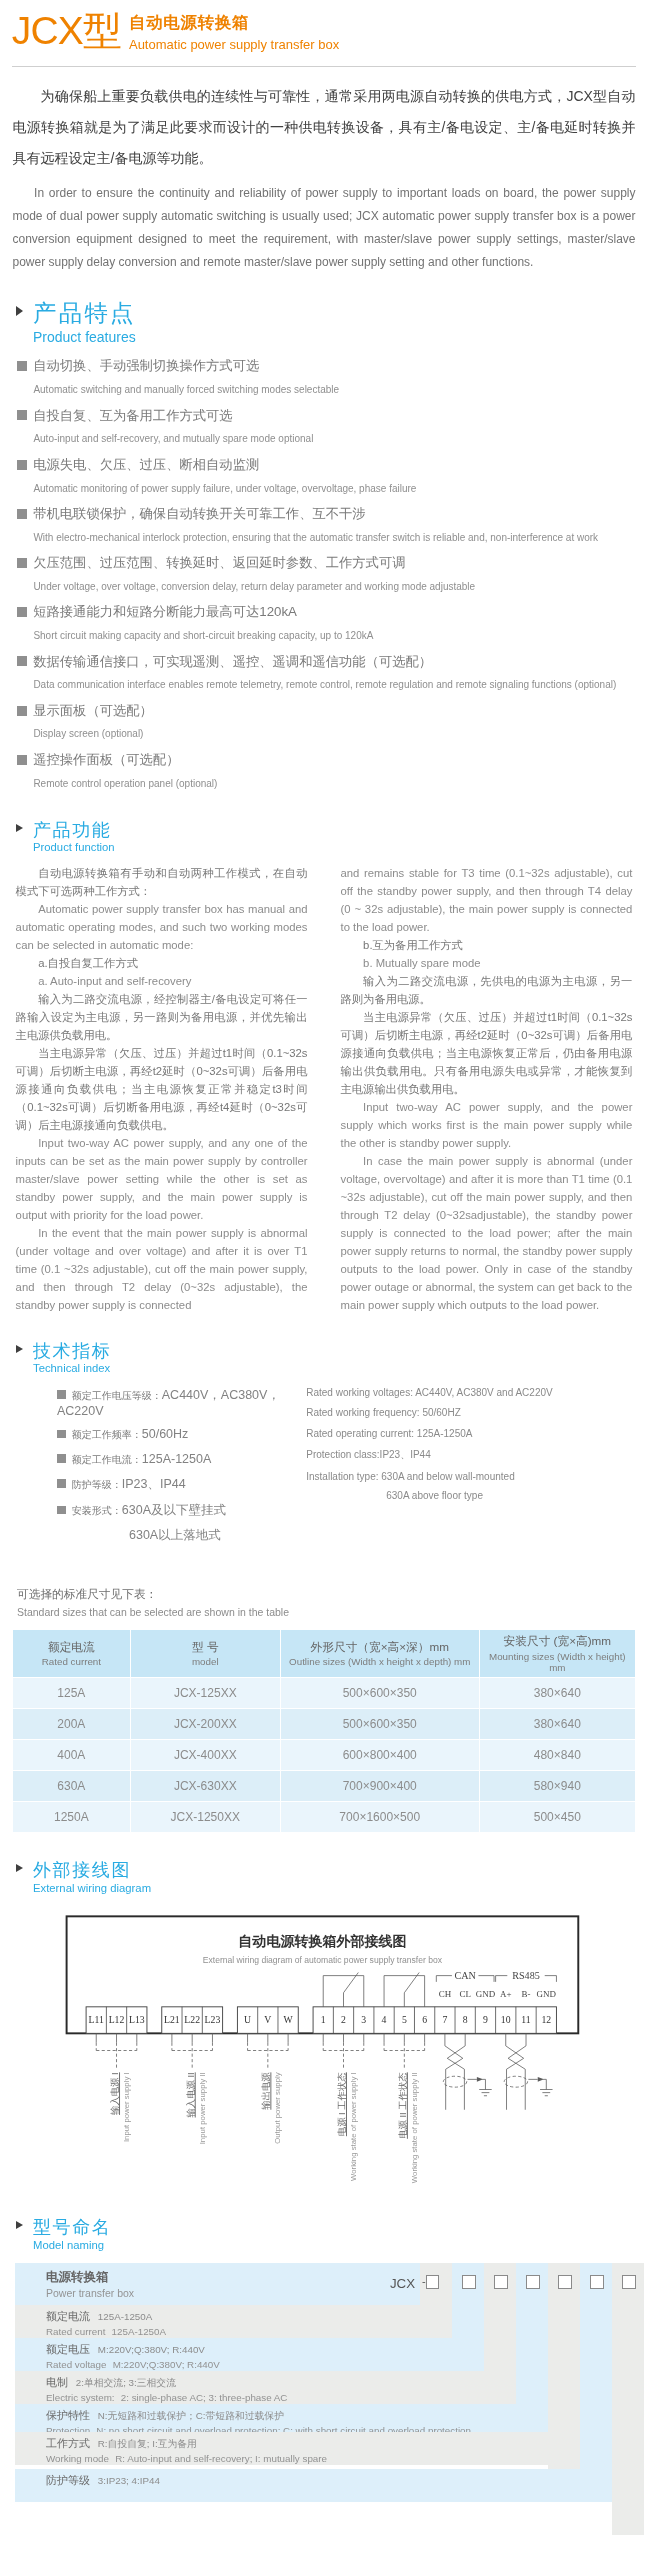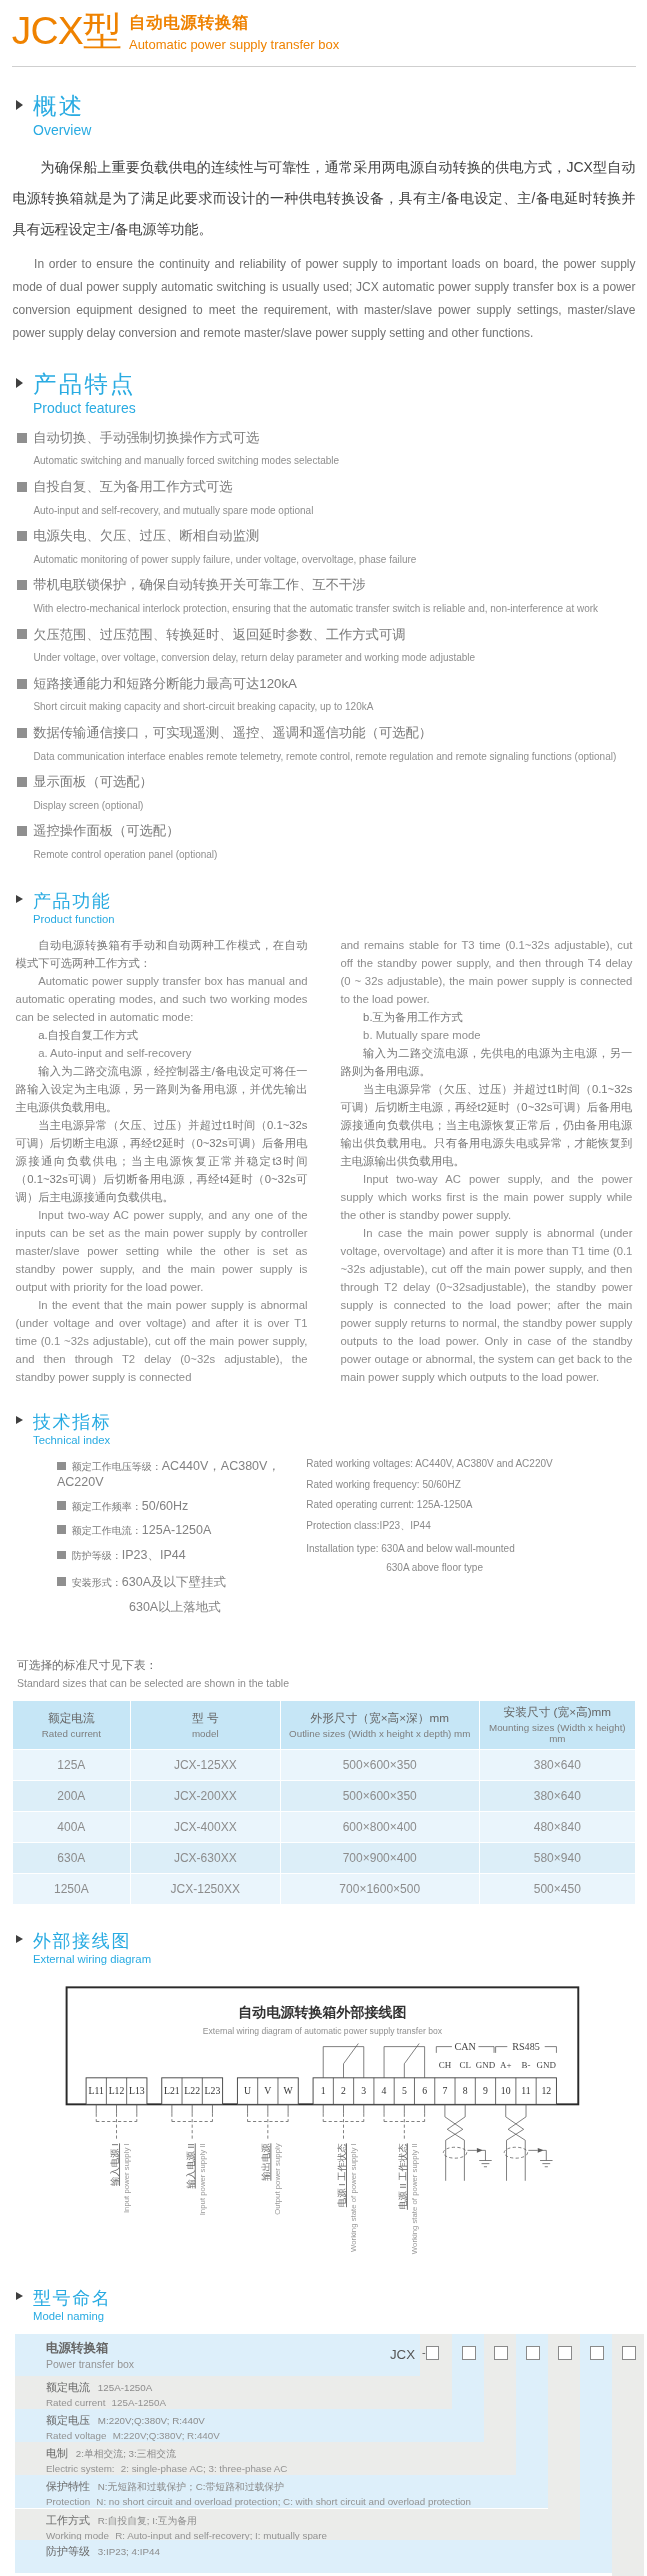--- a/index.html
+++ b/index.html
@@ -92,25 +92,20 @@
 
   <div class="hdr">
     <div class="hdr-model">JCX型</div>
     <div class="hdr-right">
       <div class="hdr-zh">自动电源转换箱</div>
       <div class="hdr-en">Automatic power supply transfer box</div>
     </div>
   </div>
   <div class="divider"></div>
 
-  <div class="sec">
-    <span class="tri"></span>
-    <div class="sec-zh">概述</div>
-    <div class="sec-en">Overview</div>
-  </div>
   <p class="ov-zh">为确保船上重要负载供电的连续性与可靠性，通常采用两电源自动转换的供电方式，JCX型自动电源转换箱就是为了满足此要求而设计的一种供电转换设备，具有主/备电设定、主/备电延时转换并具有远程设定主/备电源等功能。</p>
   <p class="ov-en">In order to ensure the continuity and reliability of power supply to important loads on board, the power supply mode of dual power supply automatic switching is usually used; JCX automatic power supply transfer box is a power conversion equipment designed to meet the requirement, with master/slave power supply settings, master/slave power supply delay conversion and remote master/slave power supply setting and other functions.</p>
 
   <div class="sec">
     <span class="tri"></span>
     <div class="sec-zh">产品特点</div>
     <div class="sec-en">Product features</div>
   </div>
   <div class="feats">
     <div class="feat">
@@ -394,21 +389,21 @@
       <div class="l2"><span>Rated voltage</span><span class="desc">M:220V;Q:380V; R:440V</span></div>
     </div>
     <div class="nrow gray" style="top:108px;height:33px;width:501px;">
       <div class="l1"><span>电制</span><span class="desc">2:单相交流; 3:三相交流</span></div>
       <div class="l2"><span>Electric system:</span><span class="desc">2: single-phase AC; 3: three-phase AC</span></div>
     </div>
     <div class="nrow blue" style="top:141px;height:33px;width:533px;">
       <div class="l1"><span>保护特性</span><span class="desc">N:无短路和过载保护；C:带短路和过载保护</span></div>
       <div class="l2"><span>Protection</span><span class="desc">N: no short circuit and overload protection; C: with short circuit and overload protection</span></div>
     </div>
-    <div class="nrow gray" style="top:175px;height:33px;width:565px;">
+    <div class="nrow gray" style="top:169px;height:33px;width:565px;">
       <div class="l1"><span>工作方式</span><span class="desc">R:自投自复; I:互为备用</span></div>
       <div class="l2"><span>Working mode</span><span class="desc">R: Auto-input and self-recovery; I: mutually spare</span></div>
     </div>
     <div class="nrow blue" style="top:206px;height:33px;width:597px;">
       <div class="l1"><span>防护等级</span><span class="desc">3:IP23; 4:IP44</span></div>
 
     </div>
 
     <div class="jcx">JCX</div>
     <div class="boxwrap" style="left:407px;"><span>-</span><span class="nbox"></span></div>

